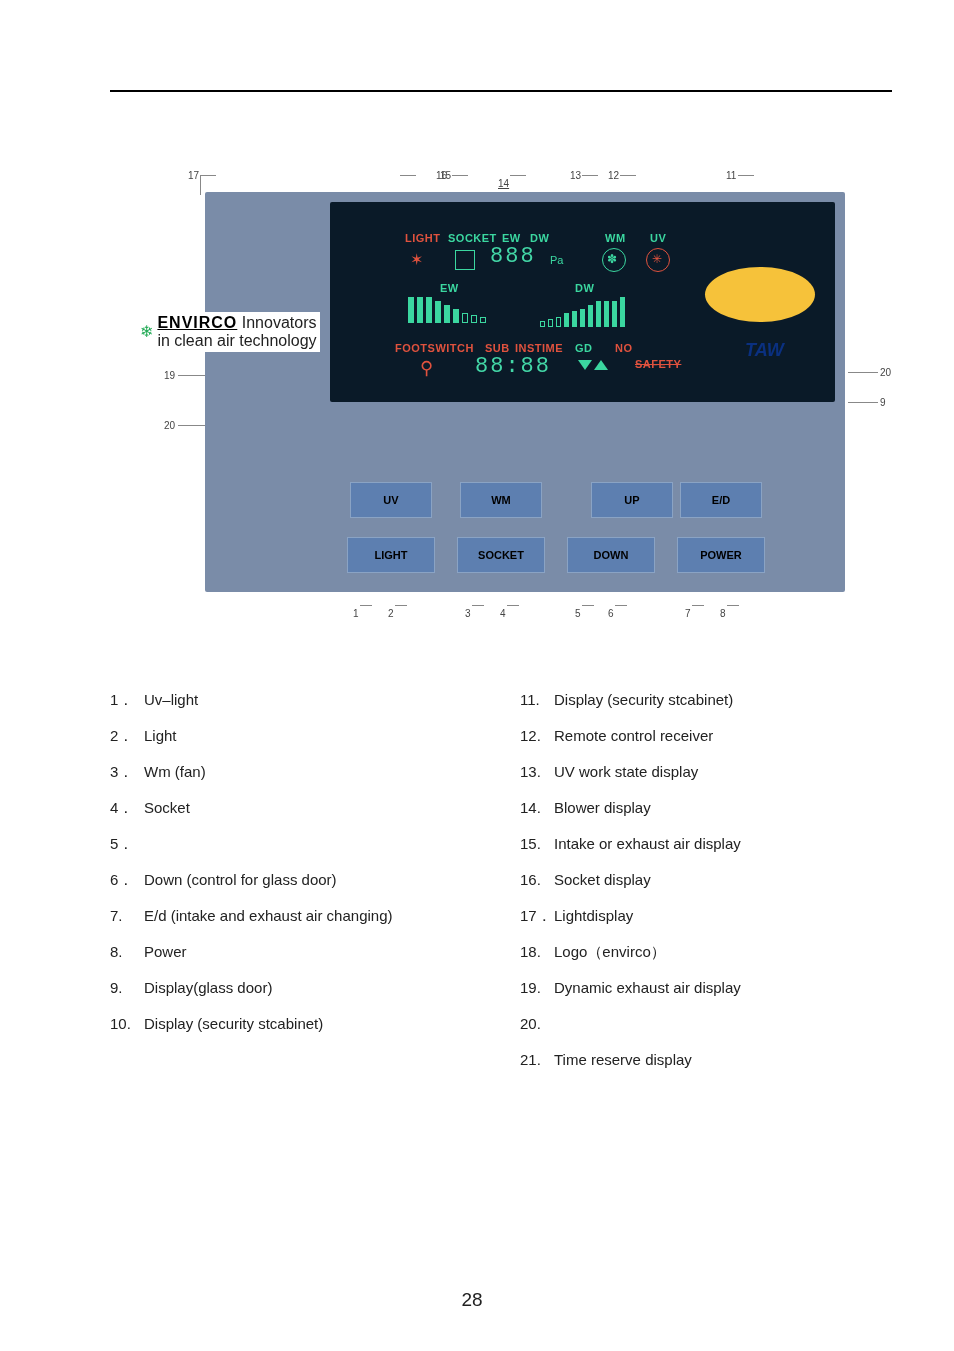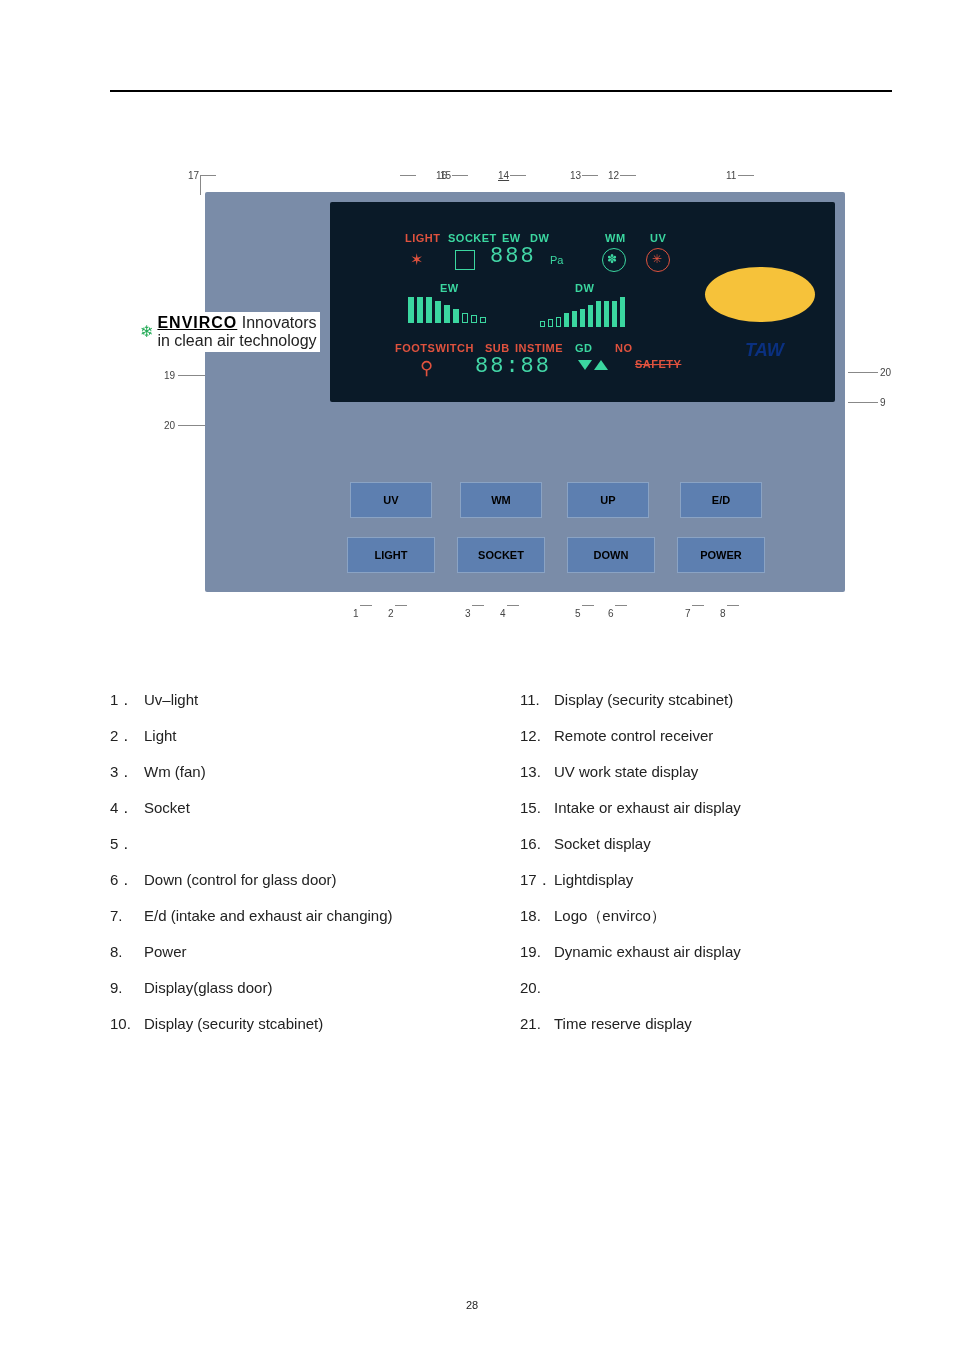--- a/index.html
+++ b/index.html
@@ -105,35 +105,35 @@
   .lead.v { width:1px; }
   .lists {
     display:flex; gap:30px; margin-top:60px; font-size:15px; line-height:2.4;
   }
   .lists ol { margin:0; padding-left:0; list-style:none; }
   .lists li { display:flex; }
   .lists .num { width:34px; flex:0 0 34px; }
   .col-a { width:380px; }
   .col-b { width:330px; }
   .foot {
-    position:absolute; bottom:40px; left:0; width:944px; text-align:center; font-size:11px;
+    position:absolute; bottom:40px; left:0; width:944px; text-align:center; font-size:19px;
   }
 </style>
 </head>
 <body>
 
 <div class="page">
   <div class="rule"></div>
 
   <div class="diagram-wrap">
 
     <div class="call" style="left:48px; top:8px;">17</div>
     <div class="call" style="left:248px; top:8px;margin-left:48px;">16</div>
     <div class="call" style="left:300px; top:8px;">15</div>
-    <div class="call" style="left:358px; top:8px;text-decoration:underline;">14</div>
+    <div class="call" style="left:358px; top:16px;text-decoration:underline;">14</div>
     <div class="call" style="left:430px; top:8px;">13</div>
     <div class="call" style="left:468px; top:8px;">12</div>
     <div class="call" style="left:586px; top:8px;">11</div>
 
     <div class="call" style="left:24px; top:178px;">18</div>
     <div class="call" style="left:24px; top:208px;">19</div>
     <div class="call" style="left:24px; top:258px;">20</div>
 
     <div class="call" style="left:740px; top:205px;">20</div>
     <div class="call" style="left:740px; top:235px;">9</div>
@@ -222,21 +222,21 @@
         <div class="seg" style="left:145px; top:152px;">88:88</div>
         <div class="gd-tri" style="left:248px; top:158px; border-top:10px solid #3bd7a0;"></div>
         <div class="gd-tri" style="left:264px; top:158px; border-bottom:10px solid #3bd7a0; border-top:none;"></div>
 
         <div class="eye-ellips" style="left:375px; top:65px;"></div>
         <div class="taw" style="left:415px; top:138px;">TAW</div>
       </div>
 
       <div class="hwbtn" style="left:145px; top:290px;">UV</div>
       <div class="hwbtn" style="left:255px; top:290px;">WM</div>
-      <div class="hwbtn" style="left:362px; top:290px;">UP</div>
+      <div class="hwbtn" style="left:386px; top:290px;">UP</div>
       <div class="hwbtn" style="left:475px; top:290px;">E/D</div>
 
       <div class="hwbtn w90" style="left:142px; top:345px;">LIGHT</div>
       <div class="hwbtn w90" style="left:252px; top:345px;">SOCKET</div>
       <div class="hwbtn w90" style="left:362px; top:345px;">DOWN</div>
       <div class="hwbtn w90" style="left:472px; top:345px;">POWER</div>
     </div>
 
     <div class="call" style="left:213px; top:446px;">1</div>
     <div class="call" style="left:248px; top:446px;">2</div>
@@ -306,20 +306,24 @@
         </li>
       <li>
           <span class="num">12.</span>
           <span>Remote control receiver</span>
         </li>
       <li>
           <span class="num">13.</span>
           <span>UV work state display</span>
         </li>
       <li>
+          <span class="num">14.</span>
+          <span>Blower display</span>
+        </li>
+      <li>
           <span class="num">15.</span>
           <span>Intake or exhaust air display</span>
         </li>
       <li>
           <span class="num">16.</span>
           <span>Socket display</span>
         </li>
       <li>
           <span class="num">17．</span>
           <span>Lightdisplay</span>

